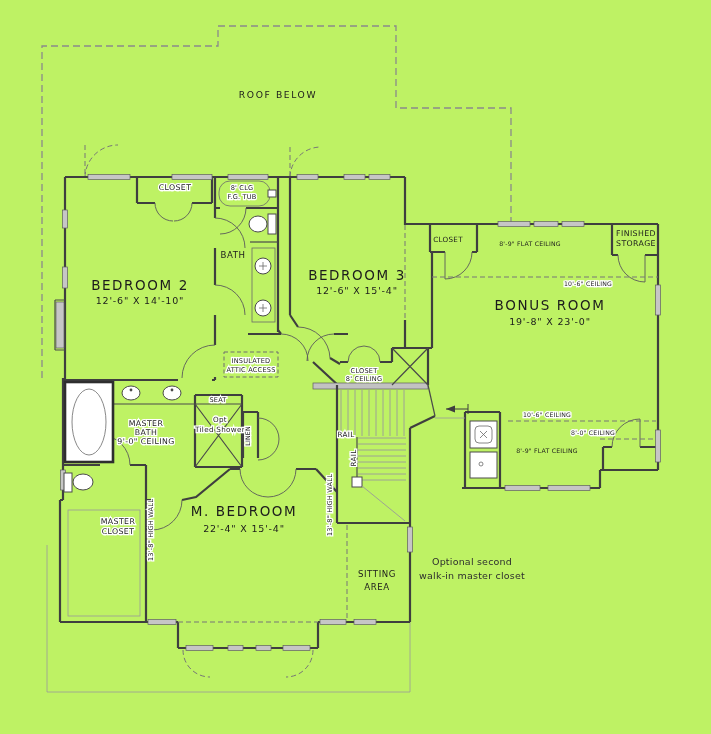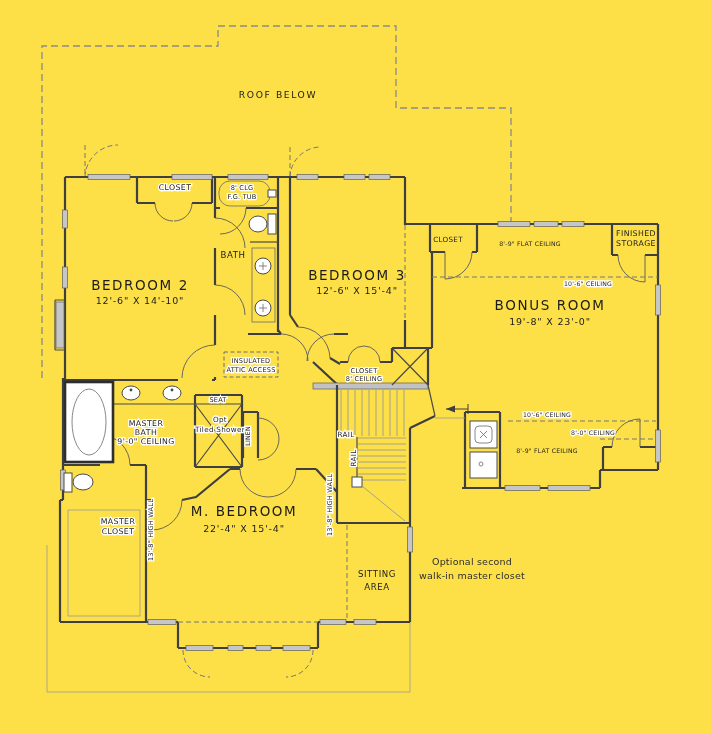--- a/index.html
+++ b/index.html
@@ -1,16 +1,16 @@
 <!DOCTYPE html>
 <html><head>
 <meta charset="utf-8">
 <style>
   html,body{margin:0;padding:0;background:#ffffff;}
-  .page{width:711px;height:734px;position:relative;background:#fde047;overflow:hidden;
+  .page{width:711px;height:734px;position:relative;background:#bef264;overflow:hidden;
         font-family:"DejaVu Sans", sans-serif;}
   svg{display:block}
   
   .wall{stroke:#3f3f3f;stroke-width:2.2;fill:none;stroke-linecap:butt}
   .wallthin{stroke:#4a4a4a;stroke-width:1.2;fill:none}
   .fix{stroke:#4a4a4a;stroke-width:1;fill:#fff}
   .fixthin{stroke:#6a6a6a;stroke-width:.8;fill:none}
   .door{stroke:#5a5a5a;stroke-width:.9;fill:none}
   .roofdash{stroke:#8a8a8a;stroke-width:1.3;fill:none;stroke-dasharray:7 4}
   .ceildash{stroke:#767676;stroke-width:1;fill:none;stroke-dasharray:5 3}

